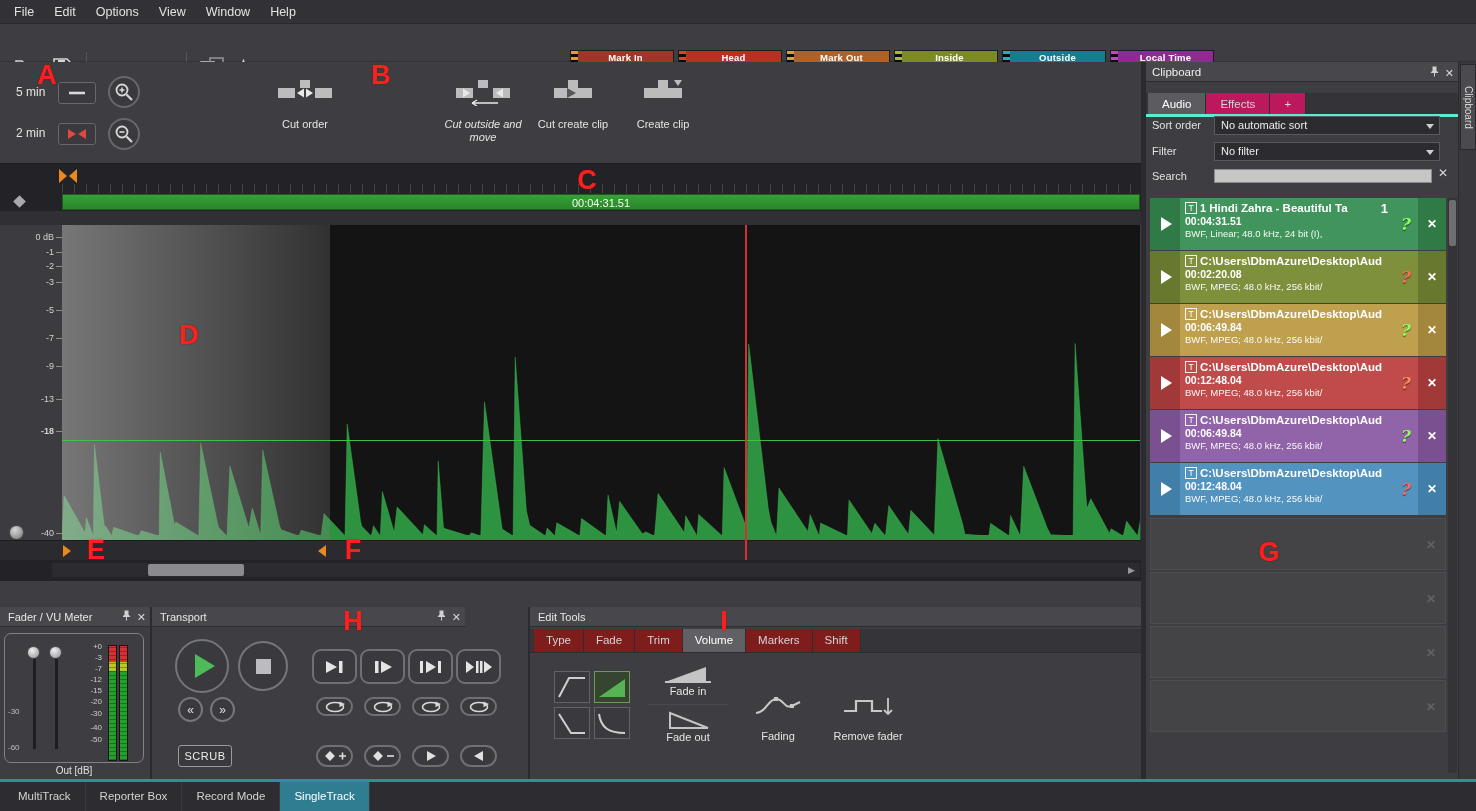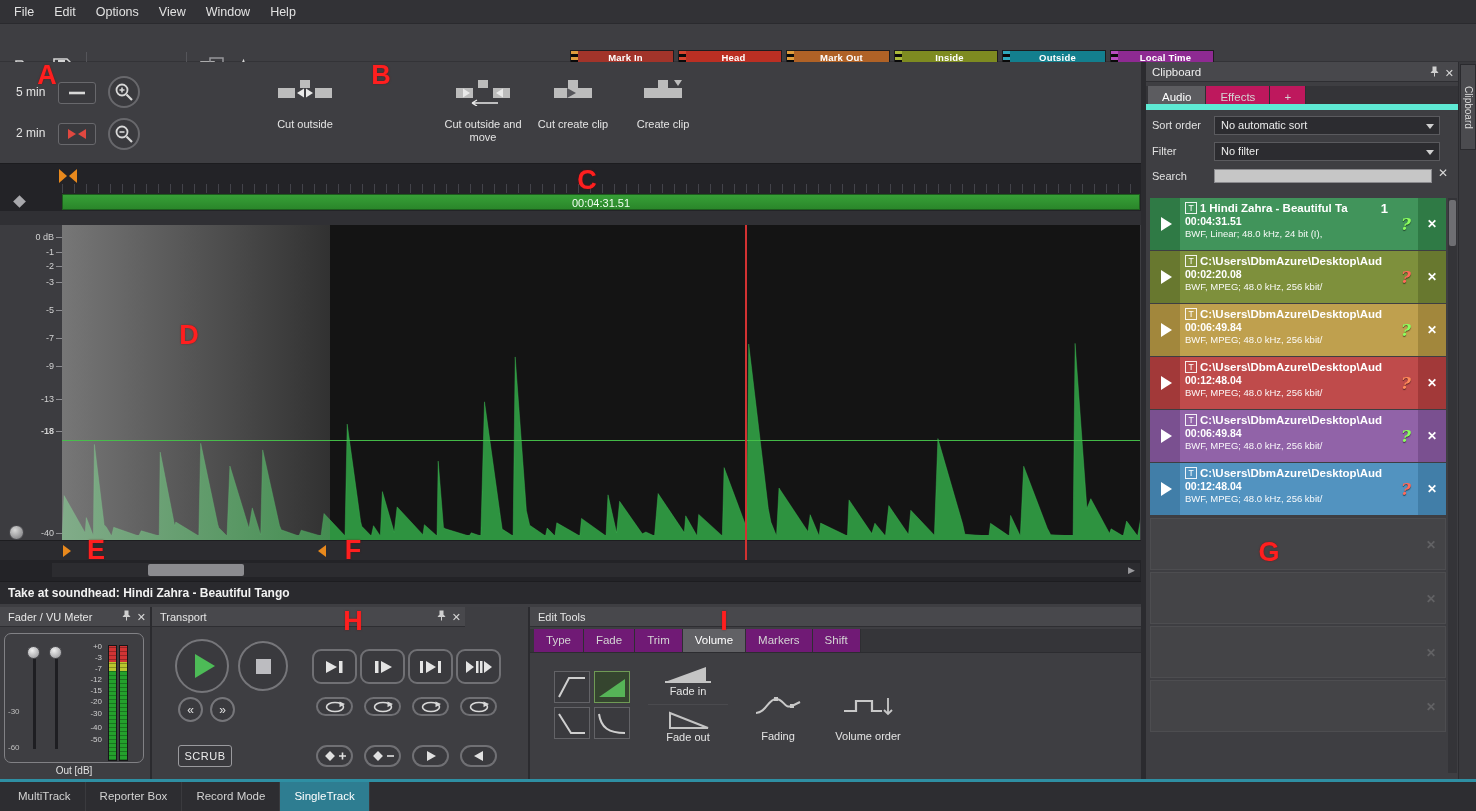--- a/index.html
+++ b/index.html
@@ -91,41 +91,41 @@
   .tbtn{position:absolute;width:45px;height:35px;background:#3a3a3e;border:2px solid #707074;border-radius:9px;display:flex;align-items:center;justify-content:center}
   .pill{position:absolute;background:#3a3a3e;border:2px solid #707074;border-radius:11px;display:flex;align-items:center;justify-content:center}
   .navglyph{font-size:12px;color:#e0e0e0;line-height:1}
   #scrub{position:absolute;left:26px;top:138px;width:54px;height:22px;background:#3a3a3e;border:1px solid #9a9a9e;border-radius:3px;
      font-size:11px;color:#ececec;text-align:center;line-height:20px;letter-spacing:.5px}
   .playtri{width:0;height:0;border-left:20px solid #4dbb57;border-top:12px solid transparent;border-bottom:12px solid transparent;margin-left:6px}
   .stopsq{width:15px;height:15px;background:#bcbcc0}
 
   
   #ettabs{position:absolute;left:0;top:22px;width:611px;height:24px;background:#353539;display:flex;align-items:stretch;padding-left:4px;border-bottom:1px solid #2c2c30}
-  .etab{padding:0 12px;font-size:11.5px;color:#d4d4d4;line-height:23px;background:#701a75;border-right:1px solid #2e2e32;cursor:default}
+  .etab{padding:0 12px;font-size:11.5px;color:#d4d4d4;line-height:23px;background:#7f1d1d;border-right:1px solid #2e2e32;cursor:default}
   .etab.active{background:#616165;color:#fff}
   .minibtn{position:absolute;width:36px;height:32px;background:#3a3a3e;border:1px solid #636367;display:flex;align-items:center;justify-content:center}
   .minibtn.active{background:#35452f;border-color:#6f9a55}
   .etbig{position:absolute;top:58px;height:106px;display:flex;flex-direction:column;align-items:center;justify-content:center;gap:8px}
   .etlabel{font-size:11px;color:#e4e4e4;text-align:center;line-height:12.5px}
   .fadecol{position:absolute;left:118px;top:52px;width:80px}
   .fadebtn{display:flex;flex-direction:column;align-items:center;padding:4px 0 6px;border-bottom:1px solid #4a4a4e}
 
   
   #tealline{position:absolute;left:0;top:779px;width:1476px;height:3px;background:#2e8fa3}
   #bottomtabs{position:absolute;left:0;top:782px;width:1476px;height:29px;background:#2d2d31;display:flex;align-items:stretch;padding-left:4px}
   .btab{padding:0 14px;font-size:11.5px;color:#d2d2d2;line-height:28px;border-right:1px solid #3a3a3e;cursor:default}
   .btab.active{background:#2e7d91;color:#fff}
 
   
   #cbdivider{position:absolute;left:1141px;top:62px;width:5px;height:717px;background:#2b2b2f}
   #clipboard{position:absolute;left:1146px;top:62px;width:312px;height:717px;background:#3e3e42}
   #cb-title{position:absolute;left:0;top:0;width:312px;height:20px;background:#48484c;border-bottom:1px solid #2e2e32;
      font-size:11.5px;color:#eee;line-height:20px;padding-left:6px}
-  #cb-tabs{position:absolute;left:0;top:24px;width:312px;height:24px;background:#343438;display:flex;padding-left:2px;border-bottom:6px solid #5eead4}
+  #cb-tabs{position:absolute;left:0;top:31px;width:312px;height:24px;background:#343438;display:flex;padding-left:2px;border-bottom:3px solid #5eead4}
   .cbtab{padding:0 14px;font-size:11.5px;color:#d4d4d4;line-height:23px;background:#be185d;border-right:1px solid #2e2e32}
   .cbtab.active{background:#5c5c60;color:#fff}
   .cb-row-label{position:absolute;left:6px;font-size:11px;color:#e0e0e0}
   .cb-select{position:absolute;left:68px;width:226px;height:19px;background:#2c2c30;border:1px solid #5a5a5e;
      font-size:11px;color:#ececec;line-height:17px;padding:0 18px 0 6px;white-space:nowrap}
   .cb-caret{position:absolute;right:5px;top:7px;width:0;height:0;border-left:4px solid transparent;border-right:4px solid transparent;border-top:5px solid #cfcfcf}
   #cb-search{position:absolute;left:68px;top:107px;width:218px;height:14px;background:#c6c6c6;border:1px solid #8a8a8e;
      font-size:11px;color:#222;padding:0 4px;outline:none}
   #cb-search-x{position:absolute;left:292px;top:104px;font-size:12px;color:#d8d8d8}
   #cb-list{position:absolute;left:0;top:0;width:312px;height:717px}
@@ -286,23 +286,23 @@
         </svg>
       </div>
   <div class="cutbtn" style="left: 262px;">
         <div class="cuticon"><svg width="58" height="30" viewBox="0 0 58 30">
             <rect x="2" y="12" width="17" height="10" fill="#bcbcbc"></rect>
             <rect x="39" y="12" width="17" height="10" fill="#bcbcbc"></rect>
             <rect x="24" y="4" width="10" height="8" fill="#bcbcbc"></rect>
             <path d="M21 17 l7 -4.5 v9 z" fill="#e9e9e9"></path>
             <path d="M37 17 l-7 -4.5 v9 z" fill="#e9e9e9"></path>
           </svg></div>
-        <div class="cutlabel">Cut outside</div>
-      </div>
-      <div class="cutbtn" style="left: 440px;">
+        <div class="cutlabel">Cut order</div>
+      </div>
+      <div class="cutbtn" style="left: 440px; font-style: italic;">
         <div class="cuticon"><svg width="58" height="30" viewBox="0 0 58 30">
             <rect x="2" y="12" width="17" height="10" fill="#bcbcbc"></rect>
             <rect x="39" y="12" width="17" height="10" fill="#bcbcbc"></rect>
             <rect x="24" y="4" width="10" height="8" fill="#bcbcbc"></rect>
             <path d="M16 17 l-7 -4.5 v9 z" fill="#e9e9e9"></path>
             <path d="M42 17 l7 -4.5 v9 z" fill="#e9e9e9"></path>
             <path d="M44 27 h-26 m0 0 l5 -3 m-5 3 l5 3" stroke="#e9e9e9" stroke-width="1.4" fill="none"></path>
           </svg></div>
         <div class="cutlabel">Cut outside and move</div>
       </div>
@@ -375,21 +375,20 @@
     <div class="omark" style="left:318px;top:4px;border-right:8px solid #e8891d"></div>
   </div>
   <div id="playhead2"></div>
   <div id="hscroll">
     <div class="hs-arrow" style="left:55px">◀</div>
     <div id="hs-track">
         <div id="hs-thumb"></div>
       </div>
     <div class="hs-arrow" style="right:6px">▶</div>
   </div>
-  <div id="statusbar">Take at soundhead: Hindi Zahra - Beautiful Tango</div>
 
   <div class="panel" style="left:0;width:150px">
     <div class="ptitle">Fader / VU Meter</div>
     <div class="ptools">
       <span><svg width="9" height="11" viewBox="0 0 9 11">
             <rect x="2.5" y="0.5" width="4" height="4.5" fill="#cfcfcf"></rect>
             <path d="M0.5 7 h8 l-1.5 -2 h-5 z" fill="#cfcfcf"></path>
             <rect x="4" y="7" width="1" height="3.5" fill="#cfcfcf"></rect>
           </svg></span>
       <span class="pclose">✕</span>
@@ -577,21 +576,21 @@
             <rect x="20" y="4" width="4" height="4" fill="#c8c8c8"></rect>
             <rect x="36" y="11" width="4" height="4" fill="#c8c8c8"></rect>
           </svg></div>
         <div class="etlabel">Fading</div>
       </div>
       <div class="etbig" style="left: 292px; width: 92px;">
         <div><svg width="52" height="26" viewBox="0 0 52 26">
             <path d="M2 18 H14 V8 H30 V18 H40" fill="none" stroke="#c8c8c8" stroke-width="2.2"></path>
             <path d="M46 5 V21 M42 17 l4 4 4 -4" fill="none" stroke="#c8c8c8" stroke-width="1.8"></path>
           </svg></div>
-        <div class="etlabel">Volume order</div>
+        <div class="etlabel">Remove fader</div>
       </div>
     </div>
 
   <div id="tealline"></div>
   <div id="bottomtabs">
       <div class="btab">MultiTrack</div>
       <div class="btab">Reporter Box</div>
       <div class="btab">Record Mode</div>
       <div class="btab active">SingleTrack</div>
     </div>

